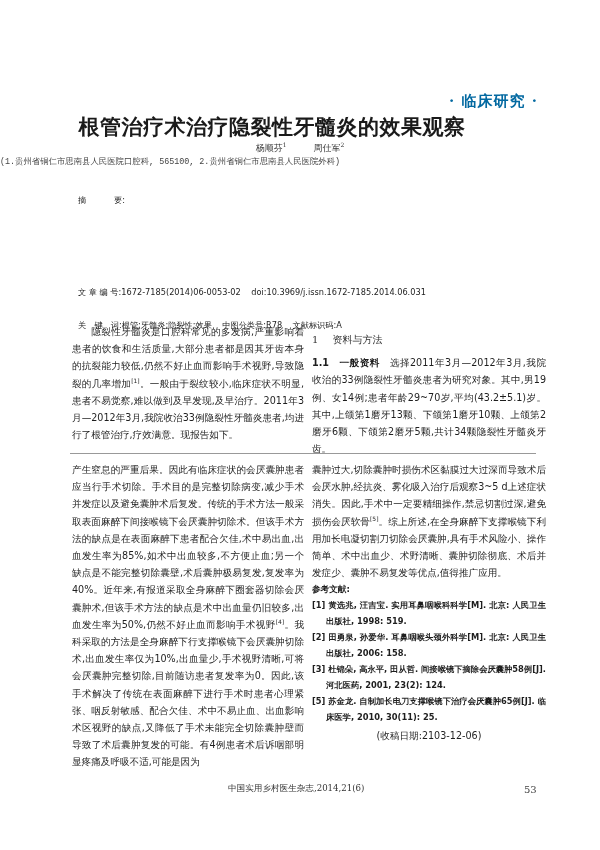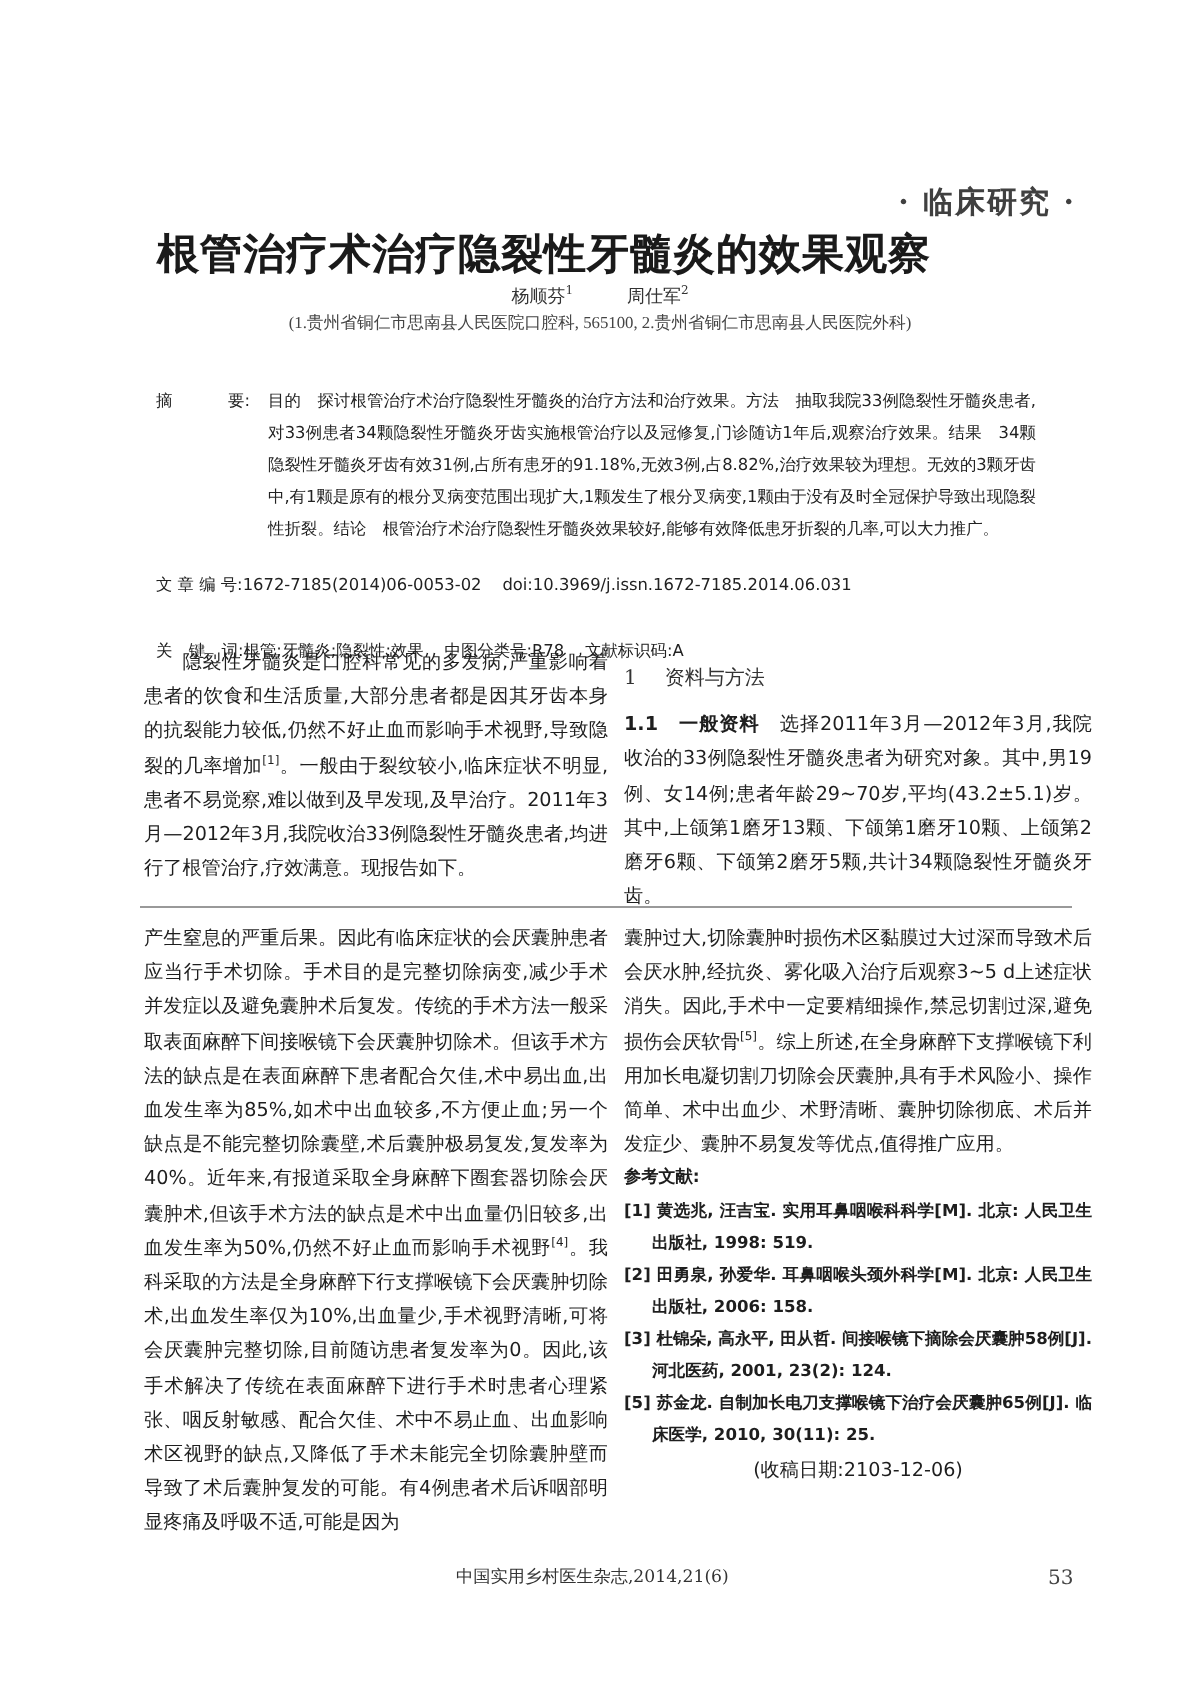--- a/index.html
+++ b/index.html
@@ -2,33 +2,33 @@
 <html><head>
 <meta charset="utf-8">
 <style>
   html, body { margin: 0; padding: 0; }
   body {
     width: 600px; height: 850px; background: #ffffff; position: relative; overflow: hidden;
     font-family: "DejaVu Sans", sans-serif; color: #222;
   }
   .abs { position: absolute; }
   .column-tag {
-    right: 62px; top: 92px; font-family: "DejaVu Serif", serif; font-size: 15px; font-weight: bold; color: #404040; letter-spacing: 1px;
+    right: 62px; top: 92px; font-family: "DejaVu Serif", serif; font-size: 15px; font-weight: bold; color: #0369a1; letter-spacing: 1px;
   }
   .title {
     left: 0; width: 544px; top: 113px; text-align: center;
     font-family: "DejaVu Sans", sans-serif; font-size: 21px; font-weight: bold; color: #1a1a1a; letter-spacing: 0.5px;
   }
   .authors {
     left: 0; width: 600px; top: 142px; text-align: center; font-family: "DejaVu Serif", serif; font-size: 9px; color: #333;
   }
   .authors span { margin: 0 12px; }
   .authors sup { font-size: 6px; }
   .affil {
-    left: 0; width: 600px; top: 156px; text-align: center; font-family: Liberation Serif, serif; font-size: 8.4px; color: #444;
+    left: 0; width: 600px; top: 156px; text-align: left; font-family: Liberation Mono, monospace; font-size: 8.4px; color: #444;
   }
   .abstract { left: 78px; top: 192px; width: 440px; font-size: 8.2px; line-height: 16px; color: #222; }
   .abstract .label { position: absolute; left: 0; top: 0; width: 56px; }
   .abstract .label b { font-weight: normal; }
   .abstract .label .a2 { position: absolute; left: 36px; }
   .abstract .body { margin-left: 56px; text-indent: 0; text-align: justify; }
   .meta { left: 78px; width: 450px; font-size: 8.2px; color: #222; }
   .meta1 { top: 284px; margin-top: 36px; }
   .meta2 { top: 287px; }
   .col { font-size: 9.6px; line-height: 17.2px; color: #1e1e1e; text-align: justify; }
@@ -58,21 +58,20 @@
   <span><b style="font-weight:normal">杨顺芬</b><sup>1</sup></span>
   <span><b style="font-weight:normal">周仕军</b><sup>2</sup></span>
 </div>
 
 <div class="abs affil">(1.贵州省铜仁市思南县人民医院口腔科, 565100, 2.贵州省铜仁市思南县人民医院外科)</div>
 
 <div class="abs abstract">
   <div class="label">
     <b>摘</b><b class="a2">要:</b>
   </div>
-  <div class="body">目的　探讨根管治疗术治疗隐裂性牙髓炎的治疗方法和治疗效果。方法　抽取我院33例隐裂性牙髓炎患者,对33例患者34颗隐裂性牙髓炎牙齿实施根管治疗以及冠修复,门诊随访1年后,观察治疗效果。结果　34颗隐裂性牙髓炎牙齿有效31例,占所有患牙的91.18%,无效3例,占8.82%,治疗效果较为理想。无效的3颗牙齿中,有1颗是原有的根分叉病变范围出现扩大,1颗发生了根分叉病变,1颗由于没有及时全冠保护导致出现隐裂性折裂。结论　根管治疗术治疗隐裂性牙髓炎效果较好,能够有效降低患牙折裂的几率,可以大力推广。</div>
 </div>
 
 <div class="abs meta meta1">
   <span>关　键　词:</span><span>根管;牙髓炎;隐裂性;效果</span>
   &nbsp;&nbsp;&nbsp;<span>中图分类号:</span><span>R78</span>
   &nbsp;&nbsp;&nbsp;<span>文献标识码:</span><span>A</span>
 </div>
 <div class="abs meta meta2">
   <span>文 章 编 号:</span><span>1672-7185(2014)06-0053-02</span>
   &nbsp;&nbsp;&nbsp;<span>doi:10.3969/j.issn.1672-7185.2014.06.031</span>

